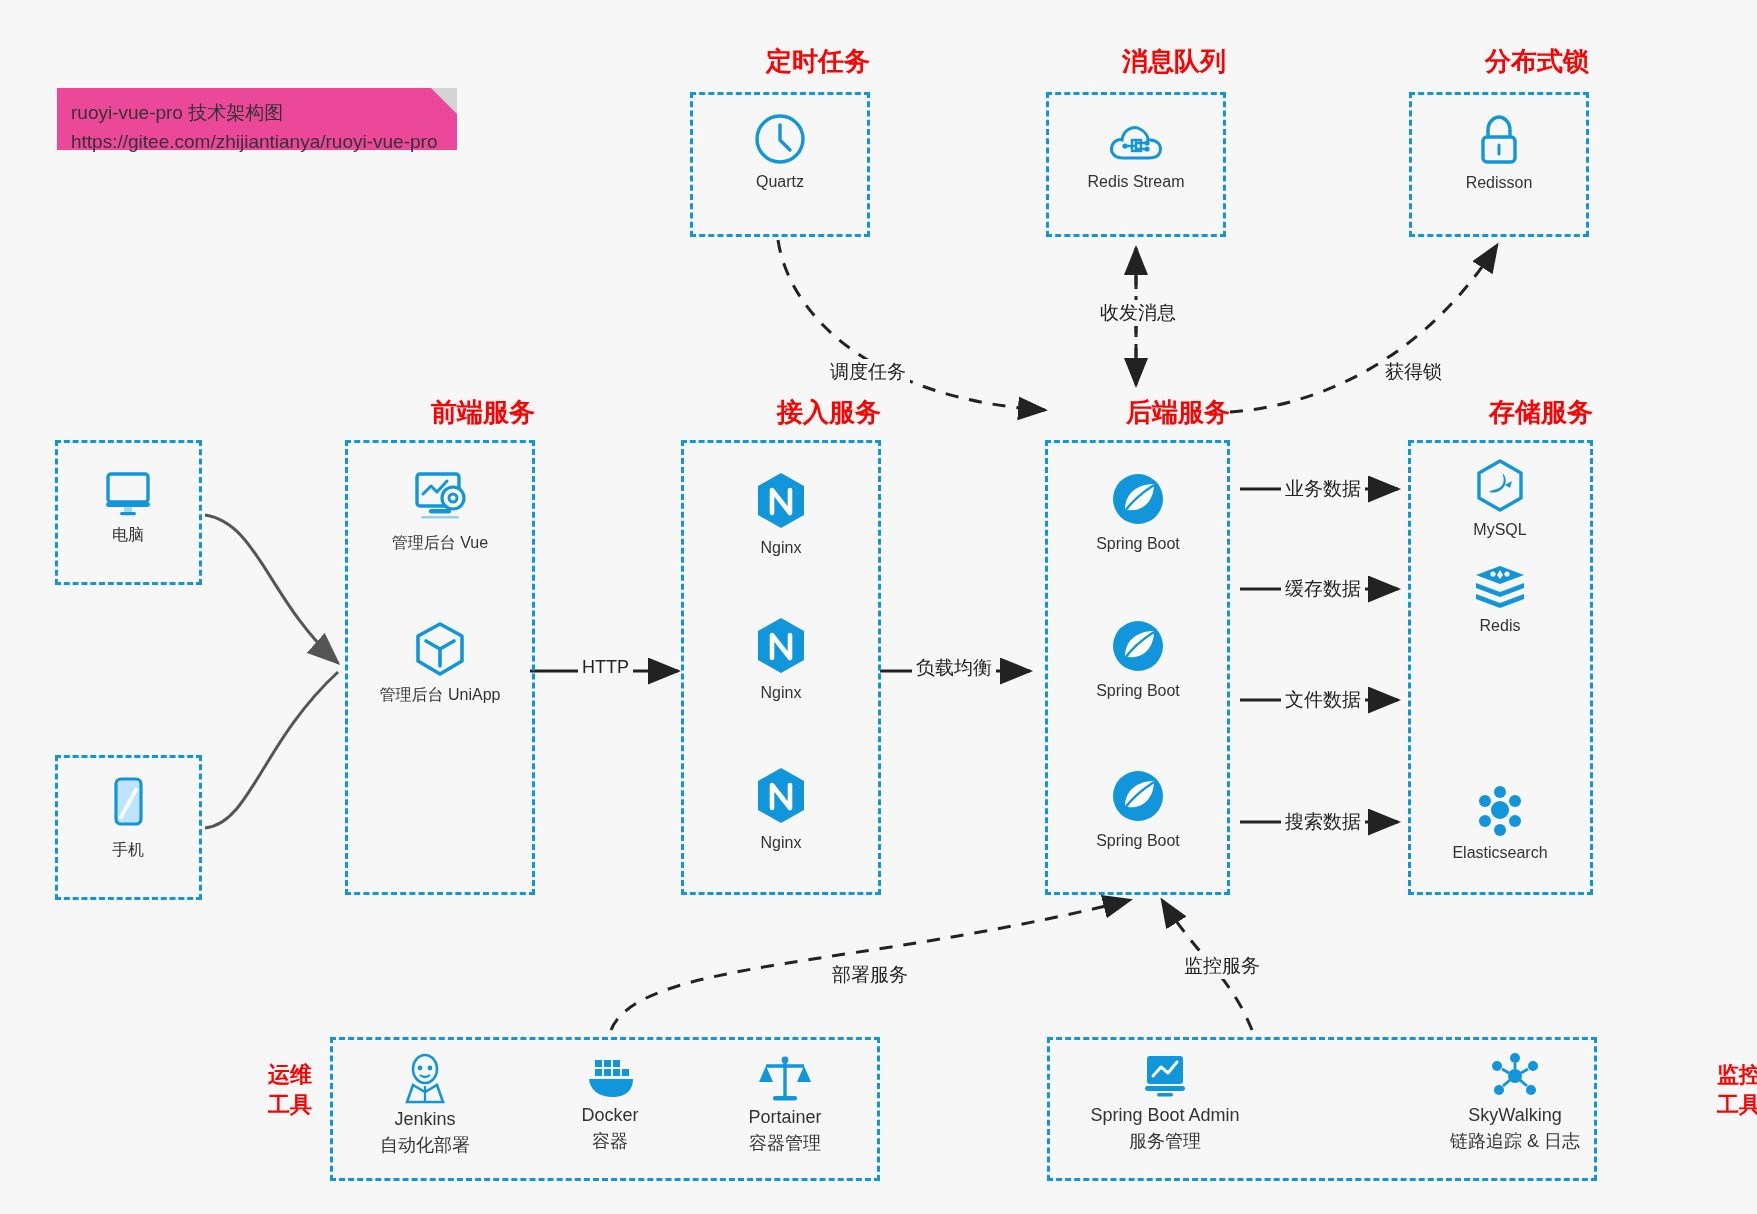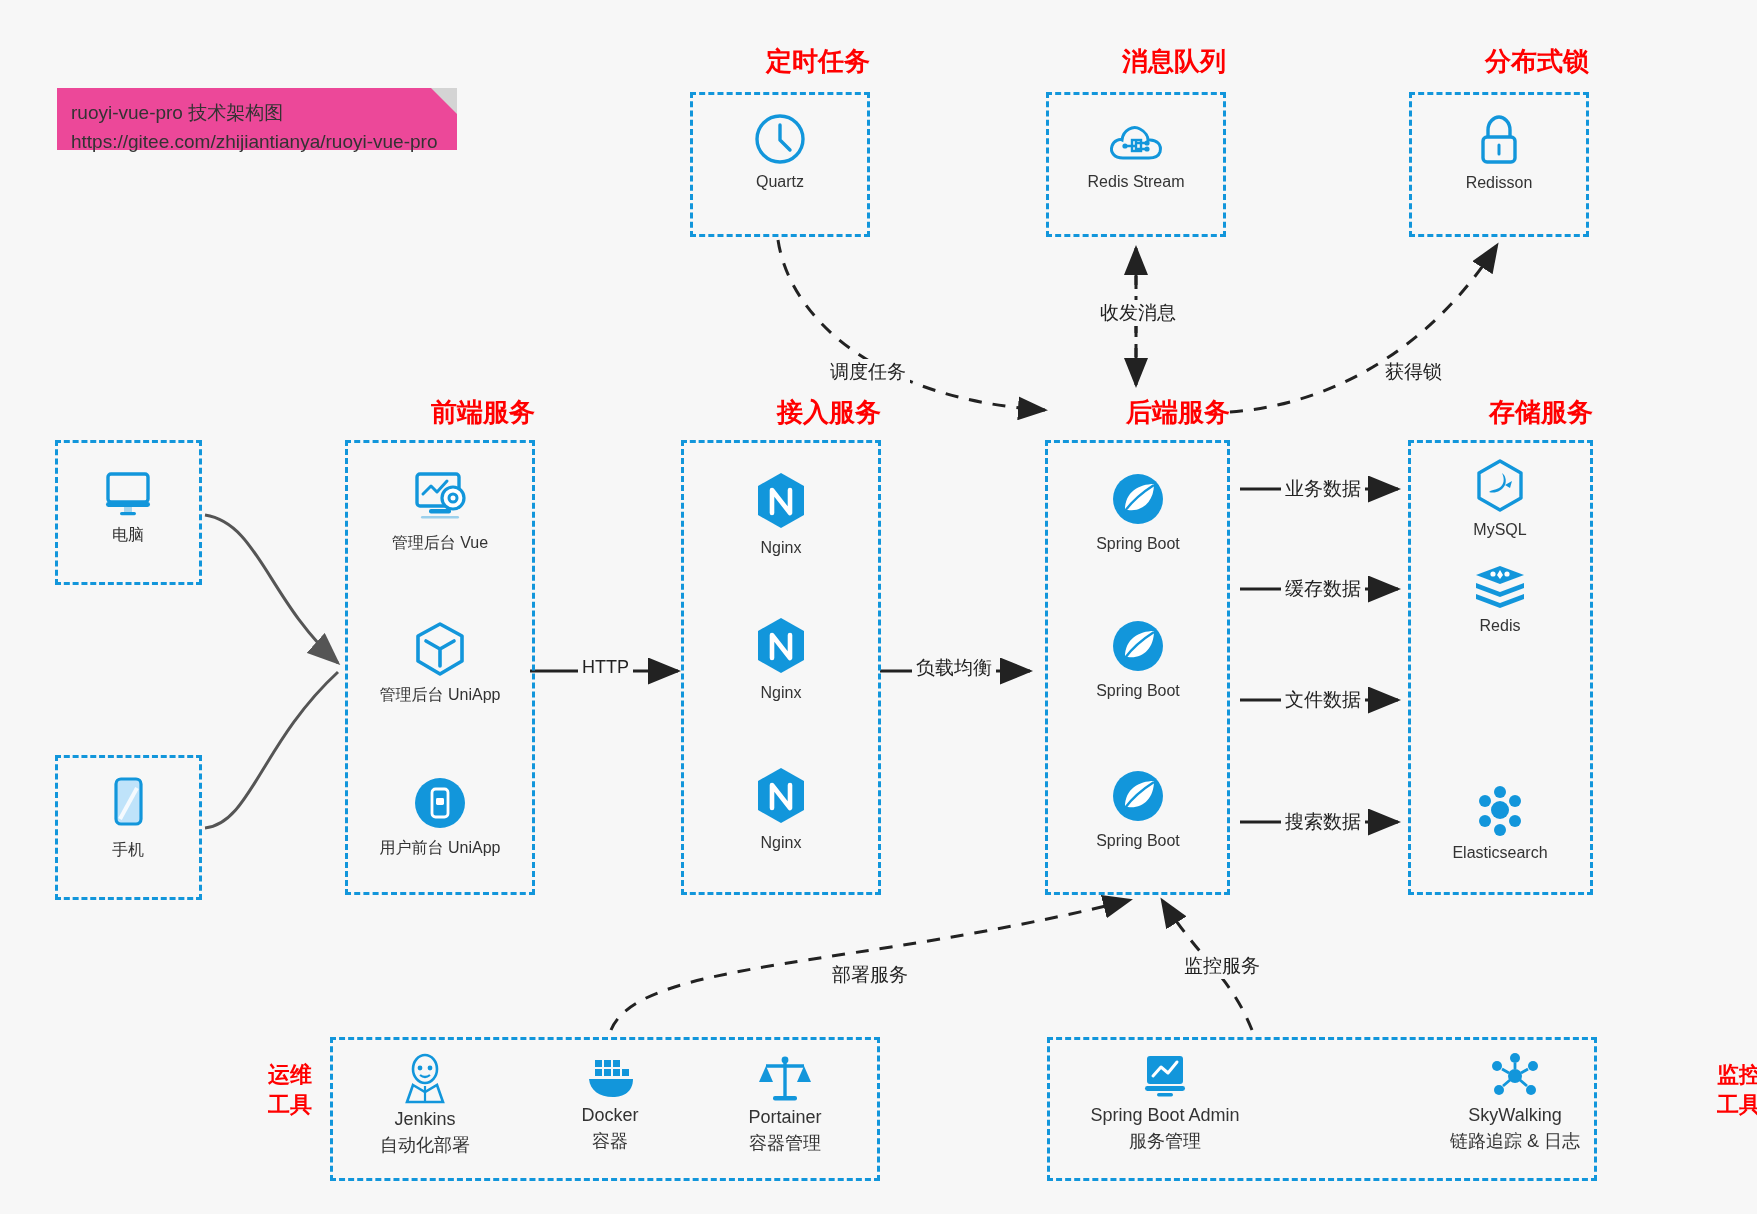--- a/index.html
+++ b/index.html
@@ -191,30 +191,20 @@
   <div class="node" style="left:355px;top:620px;width:170px;">
     <span class="ico">
       <svg width="56" height="58" viewBox="0 0 56 58">
         <path d="M28,4 L50,16 L50,41 L28,54 L6,41 L6,16 Z" fill="none" stroke="#1296db" stroke-width="3.6" stroke-linejoin="round"></path>
         <path d="M28,29 L28,46 M28,29 L14,21 M28,29 L42,21" fill="none" stroke="#1296db" stroke-width="3.6" stroke-linecap="round"></path>
       </svg>
     </span>
     <span class="lbl">管理后台 UniApp</span>
   </div>
 
-  <div class="node" style="left:355px;top:775px;width:170px;">
-    <span class="ico">
-      <svg width="56" height="56" viewBox="0 0 56 56">
-        <circle cx="28" cy="28" r="25" fill="#1296db"></circle>
-        <rect x="20" y="14" width="16" height="28" rx="3.5" fill="none" stroke="#ffffff" stroke-width="2.8"></rect>
-        <rect x="24" y="23" width="8" height="7" rx="1.4" fill="#ffffff"></rect>
-      </svg>
-    </span>
-    <span class="lbl">用户前台 UniApp</span>
-  </div>
 
   <div class="gtitle" style="left:681px;top:395px;width:200px;">接入服务</div>
   <div class="box" style="left:681px;top:440px;width:200px;height:455px;"></div>
 
   <div class="node" style="left:716px;top:470px;width:130px;">
     <span class="ico">
       <svg width="56" height="62" viewBox="0 0 56 62">
         <path d="M28,3 L51,16 L51,45 L28,58 L5,45 L5,16 Z" fill="#1296db"></path>
         <path d="M19,43 L19,20 L37,43 L37,20" fill="none" stroke="#ffffff" stroke-width="4.6" stroke-linecap="round" stroke-linejoin="round"></path>
       </svg>

